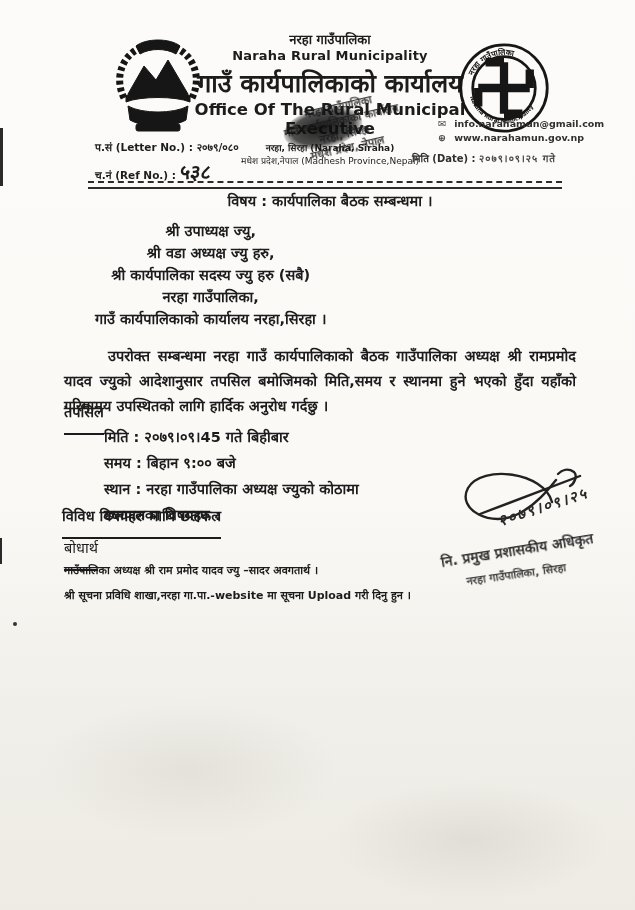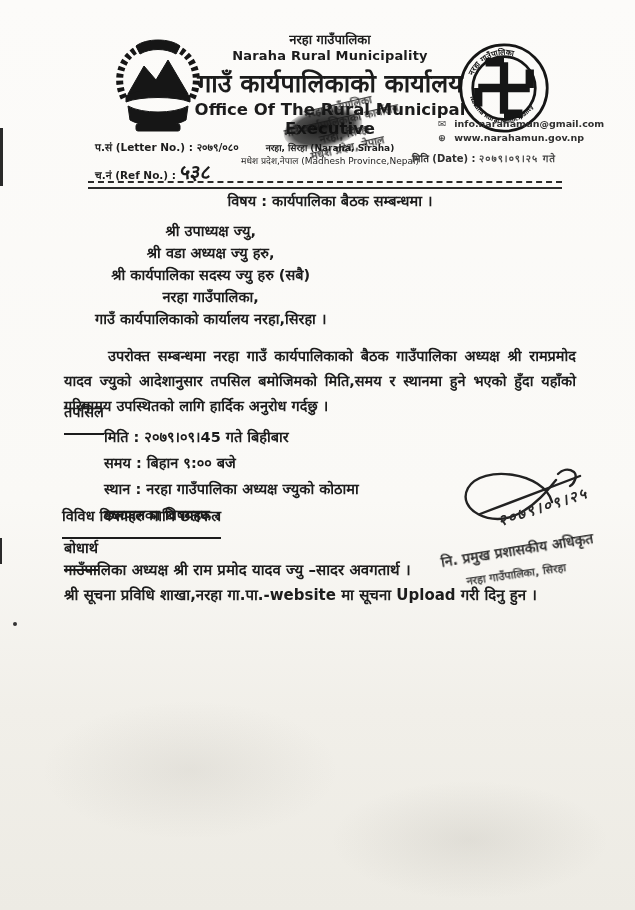--- a/index.html
+++ b/index.html
@@ -42,22 +42,22 @@
   .subject{left:0;top:190px;width:660px;text-align:center;font-size:14.5px;font-weight:700;}
   
   .addr-block{left:95px;top:220px;font-size:14.5px;font-weight:700;line-height:22px;text-align:center;}
   
   .body-par{left:64px;top:344px;width:512px;font-size:14.5px;font-weight:700;
             line-height:25px;text-align:justify;text-indent:44px;}
   .u{border-bottom:2px solid #1c1c1c;padding-bottom:13px;}
   .tapasil-h{left:64px;top:401px;font-size:14.5px;font-weight:700;}
   .details{left:104px;top:424px;font-size:14.5px;font-weight:700;line-height:26px;}
   .agenda-item{left:62px;top:505px;font-size:14.5px;font-weight:700;}
-  .bodhartha-h{left:64px;top:537px;font-size:14.5px;font-weight:700;}
-  .cc-lines{left:64px;top:558px;font-size:15px;font-weight:700;line-height:25px;}
+  .bodhartha-h{left:64px;top:537px;font-size:14.5px;font-weight:400;}
+  .cc-lines{left:64px;top:558px;font-size:11px;font-weight:700;line-height:25px;}
   
   .sig-svg{left:452px;top:462px;}
   .sig-date{left:496px;top:496px;transform:rotate(-18deg);font-size:15px;font-weight:600;
             letter-spacing:2px;color:#2a2a2a;font-style:italic;}
   .sig-title{left:440px;top:540px;transform:rotate(-9deg);font-size:14px;font-weight:700;
              color:rgba(20,20,20,.88);white-space:nowrap;filter:blur(.2px);}
   .sig-org{left:466px;top:566px;transform:rotate(-8deg);font-size:11px;font-weight:700;
            color:rgba(30,30,30,.85);white-space:nowrap;filter:blur(.2px);}
   
   .edge-mark{left:0;background:#2a2a2a;width:3px;}

